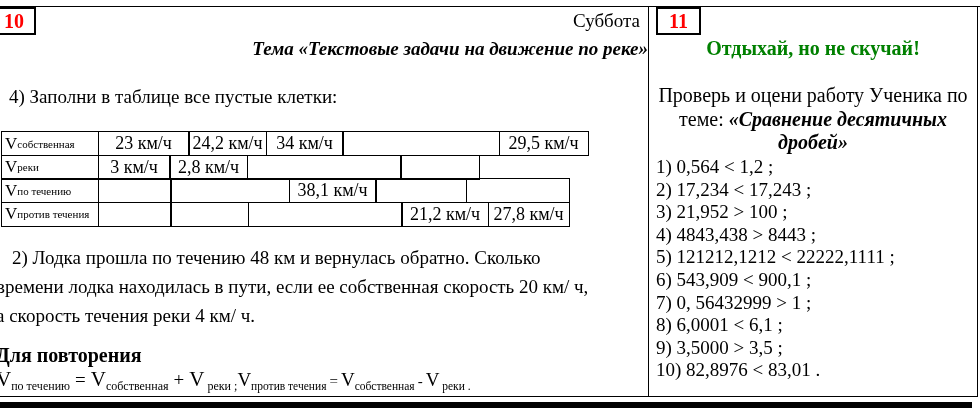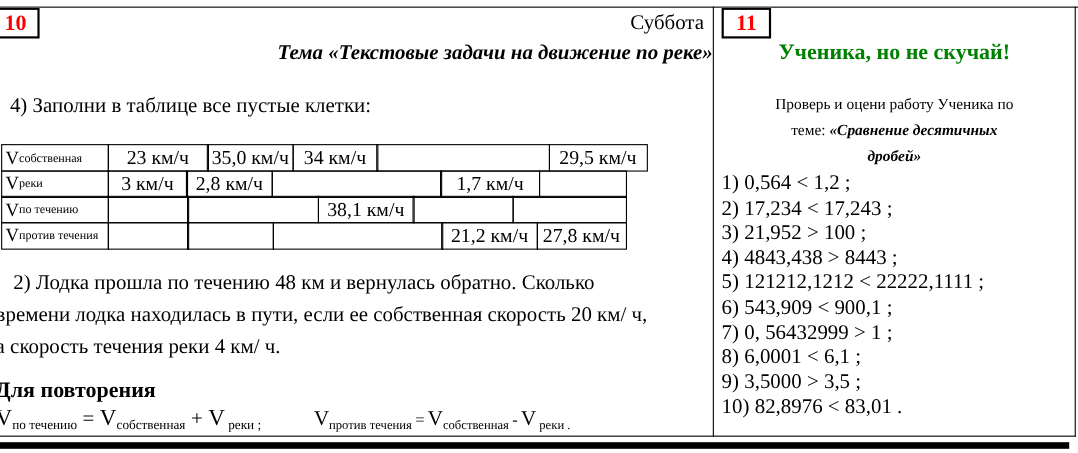--- a/index.html
+++ b/index.html
@@ -47,30 +47,30 @@
   .task2 { position:absolute; top:237px; left:-4px; width:656px; font-size:19px; line-height:29px; }
   .task2 .tline { white-space:nowrap; }
   .task2 .tline.indent { padding-left:16px; }
 
   .repeat-heading { position:absolute; top:338px; left:-4px; font-weight:bold; font-size:20px; }
 
   .formulas { position:absolute; top:361px; left:-4px; white-space:nowrap; }
   .formula .v  { font-size:21px; }
   .formula sub { font-size:12px; }
   .formula .op { font-size:19px; padding:0 5px; }
-  .formula.f2  { margin-left:48px; }
+  .formula.f2  { }
   .formula.f2 .v  { font-size:19px; }
   .formula.f2 sub { font-size:11.5px; }
   .formula.f2 .op { font-size:15px; padding:0 3px; }
 
   
   .rest-message { position:absolute; top:31px; left:0; width:328px; text-align:center;
                   font-weight:bold; font-size:20px; color:#008000; }
   .check-heading { position:absolute; top:78px; left:2px; width:324px; text-align:center;
-                   font-size:14px; line-height:23.5px; }
+                   font-size:20px; line-height:23.5px; }
   .check-heading .emph { font-weight:bold; font-style:italic; }
   .answers { position:absolute; top:150px; left:7px; font-size:19px; line-height:22.6px; }
   .answers .answer-line { white-space:pre; }
 </style>
 </head>
 <body>
 
 <div class="topline"></div>
 
 <section class="cell cell-left">
@@ -83,34 +83,33 @@
 
   <div class="task1">4)  Заполни в таблице все пустые клетки:</div>
 
   <div class="vtable">
     <div class="vrow">
       <div class="vcell vlabel">
           <span>V</span>
           <sub>собственная</sub>
         </div>
       <div class="vcell" style="width:92px">23 км/ч</div>
-      <div class="vcell" style="width:79px">35,0 км/ч</div>
+      <div class="vcell" style="width:79px">24,2 км/ч</div>
       <div class="vcell" style="width:78px">34 км/ч</div>
       <div class="vcell" style="width:158px"></div>
       <div class="vcell" style="width:90px">29,5 км/ч</div>
     </div>
     <div class="vrow">
       <div class="vcell vlabel">
           <span>V</span>
           <sub> реки</sub>
         </div>
       <div class="vcell" style="width:73px">3 км/ч</div>
       <div class="vcell" style="width:79px">2,8 км/ч</div>
       <div class="vcell" style="width:155px"></div>
-      <div class="vcell" style="width:91px">1,7 км/ч</div>
       <div class="vcell" style="width:80px"></div>
     </div>
     <div class="vrow">
       <div class="vcell vlabel">
           <span>V</span>
           <sub>по течению</sub>
         </div>
       <div class="vcell" style="width:74px"></div>
       <div class="vcell" style="width:120px"></div>
       <div class="vcell" style="width:88px">38,1 км/ч</div>
@@ -141,21 +140,21 @@
   <div class="formulas">
     <span class="formula f1"><span class="v">V</span><sub>по течению</sub><span class="op">=</span><span class="v">V</span><sub>собственная</sub><span class="op">+</span><span class="v">V</span><sub> реки ;</sub></span><span class="formula f2"><span class="v">V</span><sub>против течения</sub><span class="op">=</span><span class="v">V</span><sub>собственная</sub><span class="op">-</span><span class="v">V</span><sub> реки .</sub></span>
   </div>
 </section>
 
 <section class="cell cell-right">
   <div class="daybox daybox-right">
     <span>11</span>
   </div>
 
-  <div class="rest-message">Ученика, но не скучай!</div>
+  <div class="rest-message">Отдыхай, но не скучай!</div>
 
   <div class="check-heading">
     <div><span>Проверь и оцени работу Ученика по</span></div>
     <div><span>теме: </span><span class="emph">«Сравнение десятичных</span></div>
     <div><span class="emph">дробей»</span></div>
   </div>
 
   <div class="answers">
     <div class="answer-line">1) 0,564 &lt; 1,2 ;</div>
     <div class="answer-line">2) 17,234 &lt; 17,243 ;</div>

